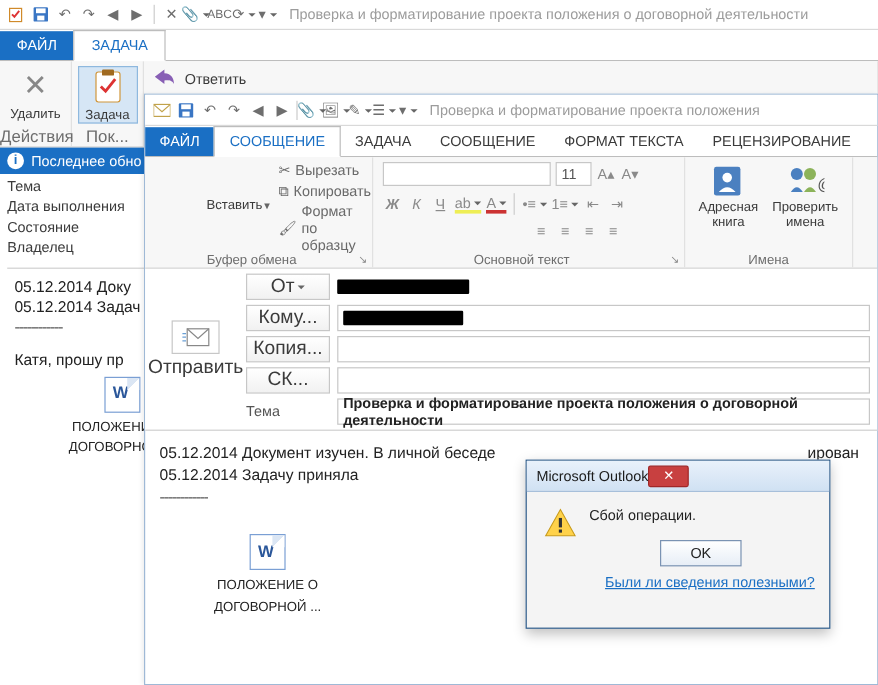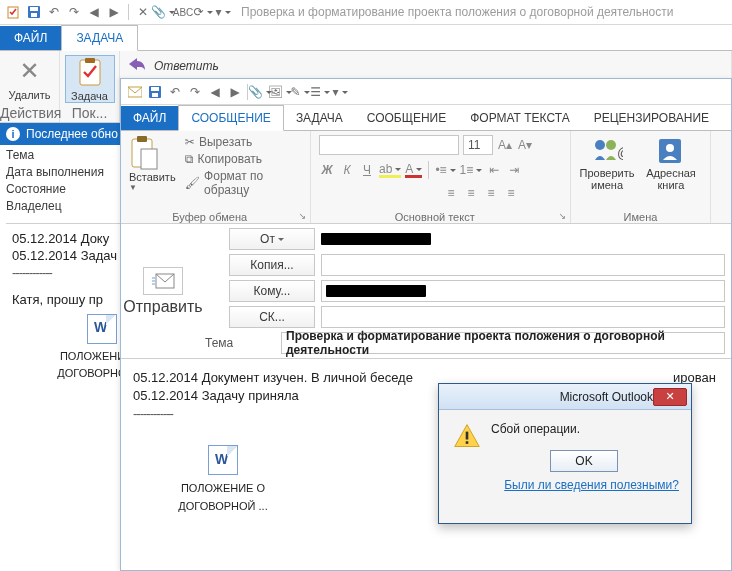--- a/index.html
+++ b/index.html
@@ -44,48 +44,48 @@
   .qat-title2 { color:#9c9c9c; margin-left:6px; font-size:12px; }
 
   .tabs-inner { height:26px; display:flex; align-items:flex-end; border-bottom:1px solid #bdbdbd; }
   .tabi { padding:5px 12px; font-size:12px; color:#3b3b3b; white-space:nowrap;}
   .tabi.blue { background:#1a6fc4; color:#fff; }
   .tabi.active { border:1px solid #bdbdbd; border-bottom:1px solid #fff; margin-bottom:-1px; color:#1a6fc4;}
 
   .ribbon-inner { height:93px; background:#f7f7f7; border-bottom:1px solid #cfcfcf; display:flex; overflow:hidden; }
   .rg { border-right:1px solid #e1e1e1; padding:4px 8px 16px 8px; position:relative; display:flex; }
   .rg .cap { position:absolute; bottom:0; left:0; right:0; text-align:center; font-size:11px; color:#6d6d6d; }
-  .paste-col { display:flex; flex-direction:column; align-items:flex-start; width:54px; font-size:11px; color:#3b3b3b;}
+  .paste-col { display:flex; flex-direction:row; align-items:center; width:54px; font-size:11px; color:#3b3b3b;margin-left:43px;}
   .mini-col { display:flex; flex-direction:column; gap:3px; font-size:12px; color:#6a6a6a;}
   .mini-col .row { display:flex; align-items:center; gap:4px; }
   .font-grp { display:flex; flex-direction:column; gap:6px; }
   .font-row1 { display:flex; align-items:center; gap:4px; }
   .font-box { width:140px; height:20px; border:1px solid #c7c7c7; background:#fff; font-size:12px; padding:0 4px; display:flex; align-items:center; color:#888; }
   .size-box { width:30px; height:20px; border:1px solid #c7c7c7; background:#fff; font-size:12px; padding:0 4px; display:flex; align-items:center; color:#555; }
   .fmt-btn { min-width:16px; height:16px; display:flex; align-items:center; justify-content:center; color:#8a8a8a; font-size:12px; }
   .names-grp { display:flex; gap:8px; }
   .names-grp .vbtn { display:flex; flex-direction:column; align-items:center; width:56px; font-size:11px; color:#3b3b3b; text-align:center; line-height:12px; }
   .vbtn .ic32 { width:32px; height:32px; display:flex; align-items:center; justify-content:center; }
 
   .hdr-fields { display:flex; border-bottom:1px solid #cfcfcf; background:#fff;}
   .send-col { width:84px; display:flex; flex-direction:column; align-items:center; justify-content:center; gap:3px; padding:6px; }
   .send-ico { width:40px; height:28px; border:1px solid #c7c7c7; background:#fff; display:flex; align-items:center; justify-content:center; }
   .field-col { flex:1; display:flex; flex-direction:column; padding:4px 6px 4px 0; gap:4px; }
   .frow { display:flex; align-items:center; gap:6px; }
-  .lbl-btn { width:86px; height:22px; border:1px solid #c7c7c7; background:linear-gradient(#fff,#f1f1f1); display:flex; align-items:center; justify-content:center; font-size:12px; color:#3b3b3b;margin-left:24px; }
+  .lbl-btn { width:70px; height:22px; border:1px solid #c7c7c7; background:linear-gradient(#fff,#f1f1f1); display:flex; align-items:center; justify-content:center; font-size:16px; color:#3b3b3b; }
   .lbl-plain { width:70px; font-size:12px; color:#555; display:flex; align-items:center; }
   .fval { flex:1; height:22px; border:1px solid #c7c7c7; background:#fff; display:flex; align-items:center; padding:0 4px; font-size:12px; }
   .black-bar { background:#000; height:12px; border-radius:1px; }
 
   .compose-body { padding:10px 12px; font-size:13px; line-height:18px; }
   .compose-body .word-att { margin:6px 0 6px 30px; }
 
   
   .modal { position:absolute; left:438px; top:383px; width:254px; height:141px; border:1px solid #2c5a8a; background:#f4f4f4; box-shadow:0 4px 10px rgba(0,0,0,.25); }
-  .modal .titlebar { height:26px; background:linear-gradient(#e9f1fb,#d0e1f3); display:flex; align-items:center; justify-content:flex-end; padding:0 4px 0 8px; border-bottom:1px solid #a7bfda; font-size:12px; color:#1c1c1c; }
+  .modal .titlebar { height:26px; background:linear-gradient(#e9f1fb,#d0e1f3); display:flex; align-items:center; justify-content:flex-start; padding:0 4px 0 8px; border-bottom:1px solid #a7bfda; font-size:12px; color:#1c1c1c; }
   .closex { width:34px; height:18px; background:#c84040; border:1px solid #a02727; color:#fff; display:flex; align-items:center; justify-content:center; border-radius:2px; font-size:11px; }
   .modal-body { display:flex; gap:10px; padding:12px 14px 6px 14px; font-size:12px; }
   .warn-ico { width:28px; height:28px; }
   .ok-btn { width:68px; height:22px; border:1px solid #7a93b3; background:linear-gradient(#fff,#e7eef6); display:flex; align-items:center; justify-content:center; font-size:12px; margin:0 auto; }
   .modal-link { color:#1a6fc4; text-align:right; padding:0 12px 8px 0; font-size:12px; text-decoration:underline;}
   
   .dd-tri::after { content:""; display:inline-block; border:3px solid transparent; border-top-color:#666; margin-left:3px; position:relative; top:2px;}
 </style>
 </head>
 <body>
@@ -139,21 +139,21 @@
             <rect x="3" y="3" width="20" height="25" rx="2" fill="#fff" stroke="#d0963a"></rect>
             <rect x="8" y="1" width="10" height="5" rx="1" fill="#a06a20"></rect>
             <path d="M7 15 L11 19 L19 9" stroke="#d33" stroke-width="2.4" fill="none"></path>
           </svg>
         </span>
       <span>Задача</span>
     </div>
     <div class="cap">Пок...</div>
   </div>
   <div class="rgrp" style="flex:1; align-items:flex-start;">
-    <div class="small-row" style="margin-top:2px;font-style:italic;">
+    <div class="small-row" style="margin-top:2px;">
       <span><svg width="18" height="14">
             <path d="M1 7 L9 1 V4 C15 4 17 9 17 13 C15 9 11 10 9 10 V13 Z" fill="#885fb5"></path>
           </svg></span>
       <span class="small-btn">Ответить</span>
     </div>
     <div class="small-row" style="margin-top:6px; gap:30px;">
       <span><svg width="22" height="26">
             <rect x="2" y="3" width="18" height="21" rx="2" fill="#fff" stroke="#d0963a"></rect>
             <rect x="7" y="1" width="8" height="4" rx="1" fill="#a06a20"></rect>
             <path d="M6 13 L9 16 L16 8" stroke="#d33" stroke-width="2" fill="none"></path>
@@ -223,20 +223,21 @@
     <span class="ic">↶</span>
     <span class="ic">↷</span>
     <span class="ic">◀</span>
     <span class="ic">▶</span>
     <span class="sep" style="display:inline-block;width:1px;height:16px;background:#ccc"></span>
     <span class="ic dd-tri">📎</span>
     <span class="ic dd-tri">🖼</span>
     <span class="ic dd-tri">✎</span>
     <span class="ic dd-tri">☰</span>
     <span class="ic dd-tri">▾</span>
+    <span class="qat-title2">Проверка и форматирование проекта положения</span>
   </div>
 
   <div class="tabs-inner">
     <div class="tabi blue">ФАЙЛ</div>
     <div class="tabi active">СООБЩЕНИЕ</div>
     <div class="tabi">ЗАДАЧА</div>
     <div class="tabi">СООБЩЕНИЕ</div>
     <div class="tabi">ФОРМАТ ТЕКСТА</div>
     <div class="tabi">РЕЦЕНЗИРОВАНИЕ</div>
   </div>
@@ -297,42 +298,42 @@
           <span class="fmt-btn">≡</span>
         </div>
       </div>
       <div class="cap"><span>Основной текст</span> <span style="float:right;margin-right:4px;font-size:9px;color:#888">↘</span></div>
     </div>
 
     <div class="rg" style="width:140px;">
       <div class="names-grp">
         <div class="vbtn">
           <span class="ic32">
+              <svg width="30" height="30">
+                <rect x="3" y="3" width="22" height="24" rx="2" fill="#4b80c0"></rect>
+                <circle cx="14" cy="12" r="4" fill="#fff"></circle>
+                <path d="M7 24 Q14 16 21 24" fill="#fff"></path>
+              </svg>
+            </span>
+          <span>Адресная</span>
+          <span>книга</span>
+        </div>
+        <div class="vbtn">
+          <span class="ic32">
               <svg width="34" height="30">
                 <circle cx="9" cy="9" r="5" fill="#4b80c0"></circle>
                 <circle cx="20" cy="9" r="5" fill="#8cb35a"></circle>
                 <path d="M4 24 Q9 16 14 24" fill="#4b80c0"></path>
                 <path d="M15 24 Q20 16 25 24" fill="#8cb35a"></path>
                 <text x="26" y="22" font-size="14" fill="#555">@</text>
               </svg>
             </span>
           <span>Проверить</span>
           <span>имена</span>
         </div>
-        <div class="vbtn">
-          <span class="ic32">
-              <svg width="30" height="30">
-                <rect x="3" y="3" width="22" height="24" rx="2" fill="#4b80c0"></rect>
-                <circle cx="14" cy="12" r="4" fill="#fff"></circle>
-                <path d="M7 24 Q14 16 21 24" fill="#fff"></path>
-              </svg>
-            </span>
-          <span>Адресная</span>
-          <span>книга</span>
-        </div>
       </div>
       <div class="cap">Имена</div>
     </div>
   </div>
 
   <div class="hdr-fields">
     <div class="send-col">
       <div class="send-ico">
         <svg width="24" height="18">
             <rect x="5" y="2" width="18" height="14" fill="#fff" stroke="#888"></rect>
@@ -343,28 +344,28 @@
       <span style="font-size:16px;color:#3b3b3b">Отправить</span>
     </div>
     <div class="field-col">
       <div class="frow">
         <div class="lbl-btn dd-tri">От</div>
         <div style="flex:1;height:22px;display:flex;align-items:center">
             <div class="black-bar" style="width:110px"></div>
           </div>
       </div>
       <div class="frow">
-        <div class="lbl-btn">Копия...</div>
-        <div class="fval"></div>
-      </div>
-      <div class="frow">
         <div class="lbl-btn">Кому...</div>
         <div class="fval">
             <div class="black-bar" style="width:100px"></div>
           </div>
+      </div>
+      <div class="frow">
+        <div class="lbl-btn">Копия...</div>
+        <div class="fval"></div>
       </div>
       <div class="frow">
         <div class="lbl-btn">СК...</div>
         <div class="fval"></div>
       </div>
       <div class="frow">
         <div class="lbl-plain">Тема</div>
         <div class="fval" style="font-weight:600;">Проверка и форматирование проекта положения о договорной деятельности</div>
       </div>
     </div>

